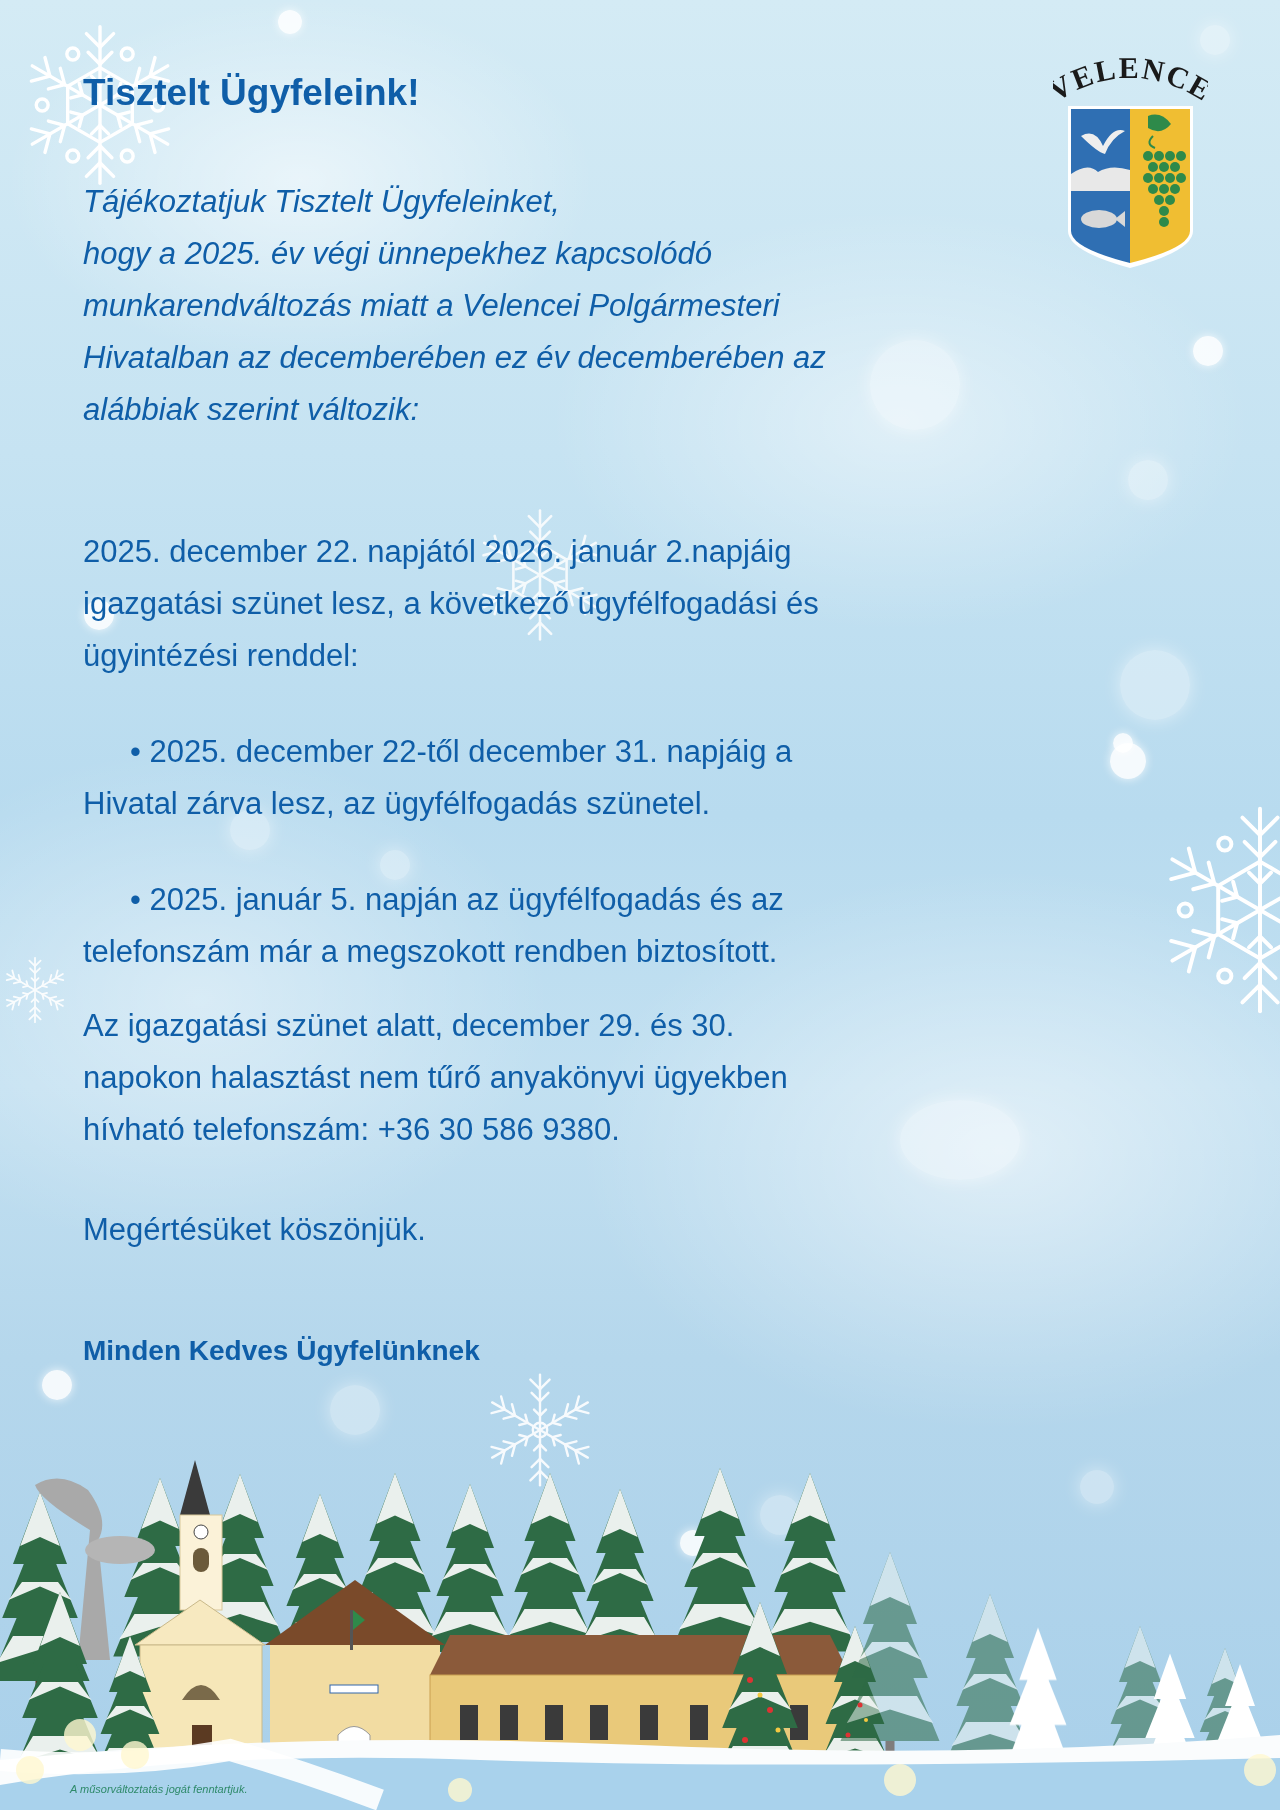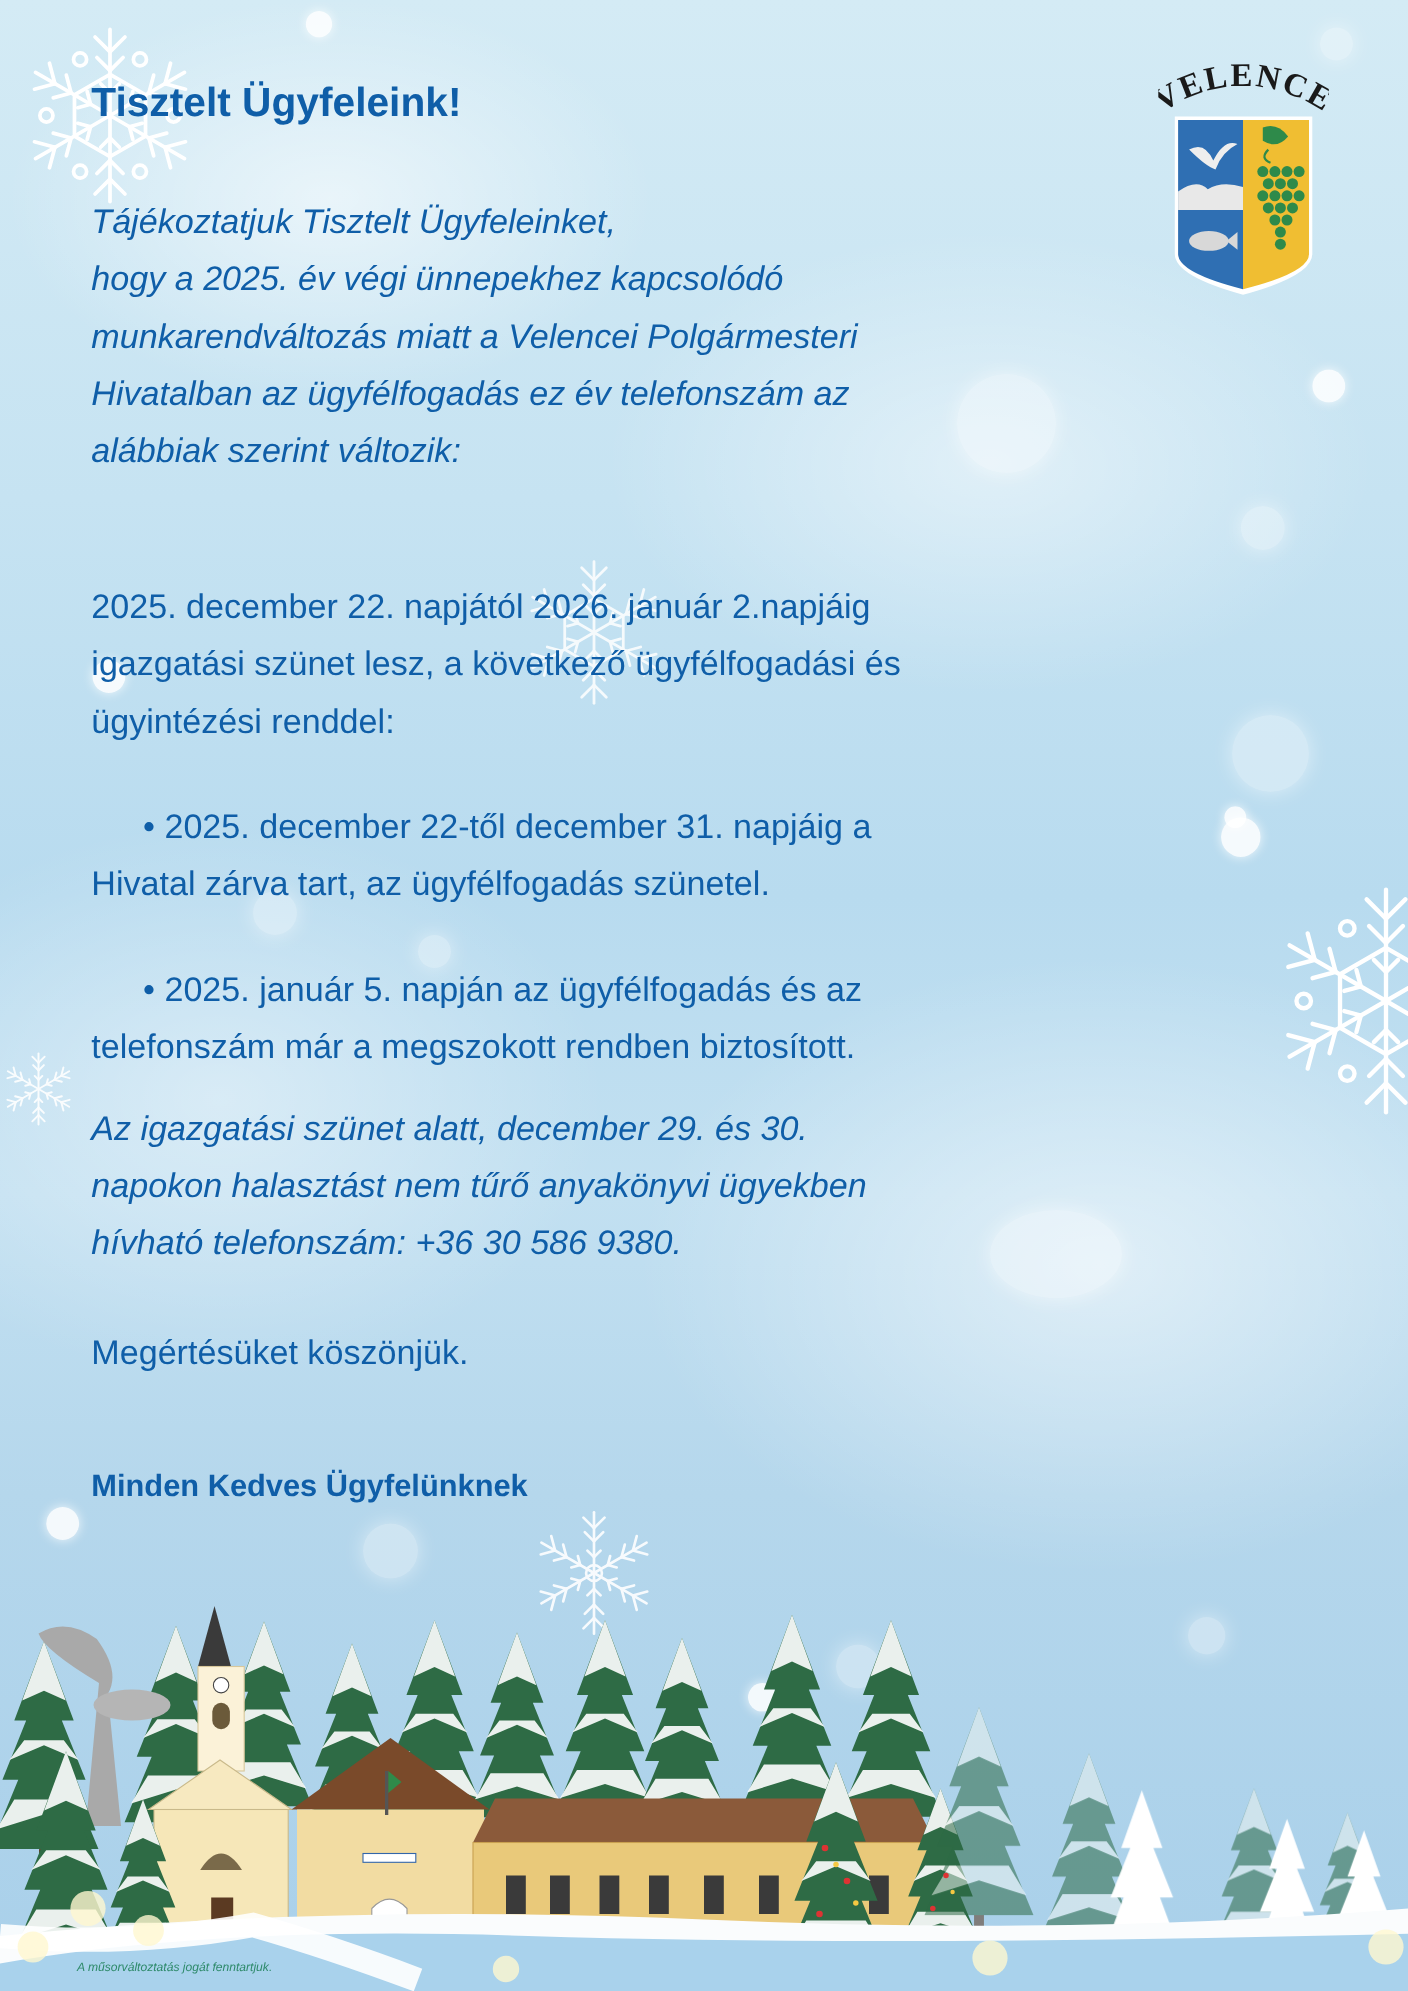--- a/index.html
+++ b/index.html
@@ -13,21 +13,21 @@
       linear-gradient(180deg, #d4ebf5 0%, #c6e3f2 25%, #b8dbef 45%, #c2e0f1 60%, #b5d7ec 75%, #a9d0ea 100%);
   }
   .bokeh { position:absolute; border-radius:50%; background:rgba(255,255,255,0.85); box-shadow:0 0 10px rgba(255,255,255,0.8); }
   .bokeh.soft { background:rgba(255,255,255,0.35); box-shadow:0 0 18px rgba(255,255,255,0.5); }
   .flake { position:absolute; }
   .flake svg { width:100%; height:100%; }
   .text-block { position:absolute; left:83px; color:#0f5ea8; font-size:31px; line-height:52px; }
   .title { position:absolute; left:83px; top:72px; color:#0f5ea8; font-weight:bold; font-size:37px; }
   .p1 { top:176px;font-style:italic; }
   .p2 { top:526px; }
-  .p3 { top:1000px;font-style:italic; }
+  .p3 { top:1000px; }
   .p4 { top:1204px; }
   .bullet-line { padding-left:47px;margin-top:44px; }
   .greeting { position:absolute; left:83px; top:1323px; color:#0f5ea8; font-weight:bold; font-size:28px; line-height:56px; }
   .crest { position:absolute; left:1053px; top:56px; width:155px; height:215px; }
   .scene { position:absolute; left:0; top:1460px; width:1280px; height:350px; }
   .footer-note { position:absolute; left:70px; top:1783px; font-size:11px; font-style:italic; color:#2e8a6a; }
 </style>
 </head>
 <body>
 
@@ -161,30 +161,30 @@
     <path d="M100,80 Q92,88 102,92" stroke="#2e8a4a" stroke-width="2" fill="none"></path>
   </svg>
 </div>
 
 <div class="title">Tisztelt Ügyfeleink!</div>
 
 <div class="text-block p1">
   <div>Tájékoztatjuk Tisztelt Ügyfeleinket,</div>
   <div>hogy a 2025. év végi ünnepekhez kapcsolódó</div>
   <div>munkarendváltozás miatt a Velencei Polgármesteri</div>
-  <div>Hivatalban az ügyfélfogadás ez év telefonszám az</div>
+  <div>Hivatalban az decemberében ez év decemberében az</div>
   <div>alábbiak szerint változik:</div>
 </div>
 
 <div class="text-block p2">
   <div>2025. december 22. napjától 2026. január 2.napjáig</div>
   <div>igazgatási szünet lesz, a következő ügyfélfogadási és</div>
   <div>ügyintézési renddel:</div>
   <div class="bullet-line">• 2025. december 22-től december 31. napjáig a</div>
-  <div>Hivatal zárva tart, az ügyfélfogadás szünetel.</div>
+  <div>Hivatal zárva lesz, az ügyfélfogadás szünetel.</div>
   <div class="bullet-line">• 2025. január 5. napján az ügyfélfogadás és az</div>
   <div>telefonszám már a megszokott rendben biztosított.</div>
 </div>
 
 <div class="text-block p3">
   <div>Az igazgatási szünet alatt, december 29. és 30.</div>
   <div>napokon halasztást nem tűrő anyakönyvi ügyekben</div>
   <div>hívható telefonszám: +36 30 586 9380.</div>
 </div>
 

